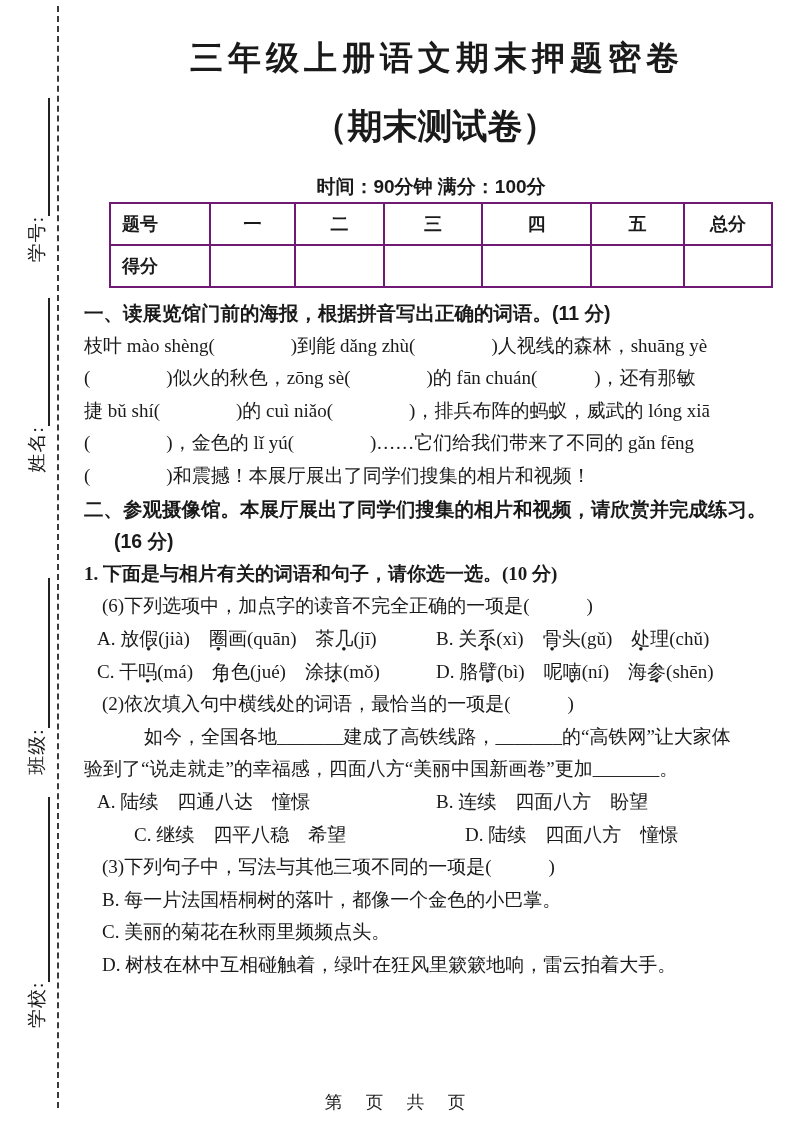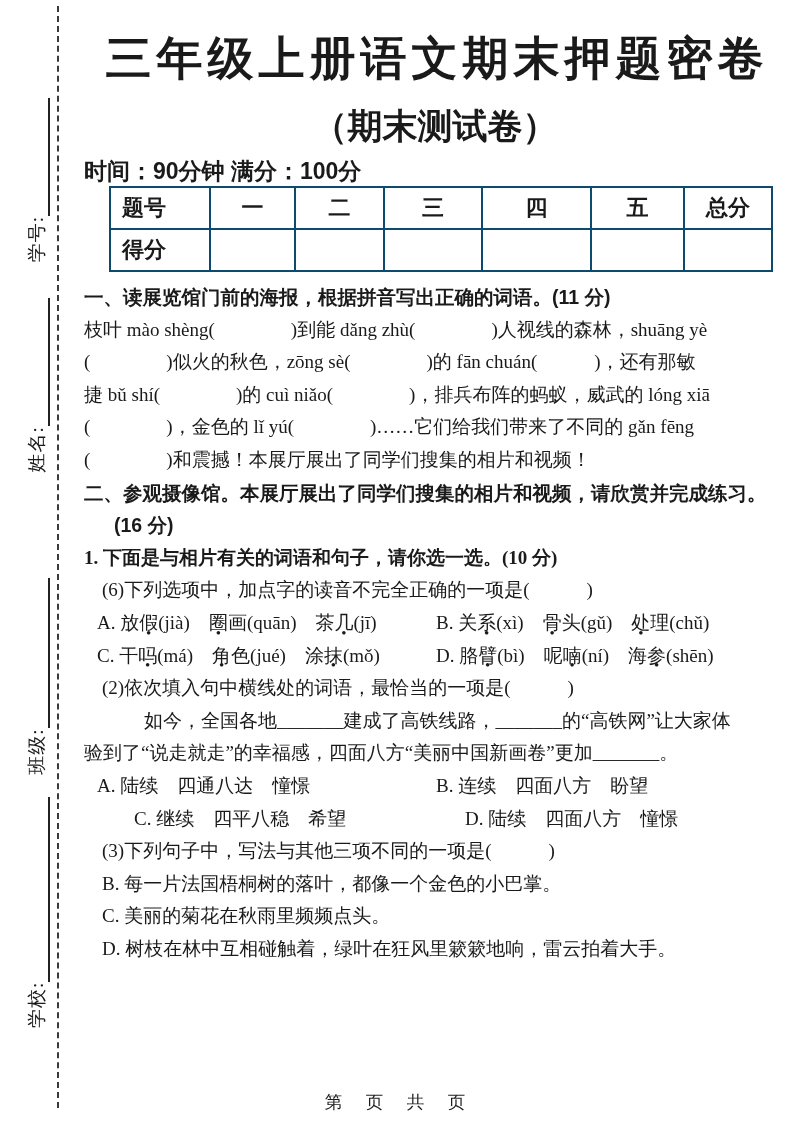--- a/index.html
+++ b/index.html
@@ -19,35 +19,35 @@
   .field{display:inline-flex;align-items:flex-end;}
   .f-school{margin-left:14px;} .f-class{margin-left:22px;} .f-name{margin-left:106px;} .f-num{margin-left:36px;}
   .flabel{font-family:"Liberation Serif",serif;letter-spacing:1px;}
   .fline{display:inline-block;height:20px;border-bottom:2px solid #222;}
   .fl-school{width:185px;} .fl-class{width:150px;} .fl-name{width:128px;} .fl-num{width:118px;}
   
   .main{position:absolute;left:84px;top:0;width:694px;}
   .title{
     margin:28px 0 0;height:60px;line-height:60px;text-align:center;padding-left:12px;
     font-family:"Liberation Sans","DejaVu Sans",sans-serif;font-weight:bold;
-    font-size:46px;letter-spacing:5px;white-space:nowrap;
+    font-size:33px;letter-spacing:5px;white-space:nowrap;
   }
   .subtitle{
     margin-top:14px;height:48px;line-height:48px;text-align:center;padding-left:8px;
     font-family:"Liberation Sans","DejaVu Sans",sans-serif;font-weight:bold;font-size:35px;
   }
   .info{
-    margin-top:10px;height:22px;line-height:22px;text-align:left;
-    font-family:"Liberation Sans","DejaVu Sans",sans-serif;font-weight:bold;font-size:23px;
+    margin-top:26px;height:22px;line-height:22px;text-align:center;
+    font-family:"Liberation Sans","DejaVu Sans",sans-serif;font-weight:bold;font-size:19px;
   }
   
   .score-table{border-collapse:collapse;margin:4px 0 0 25px;width:662px;table-layout:fixed;}
   .score-table td{
-    border:2px solid #0c4a6e;height:42px;text-align:center;vertical-align:middle;
-    font-family:"Liberation Serif","DejaVu Serif",serif;font-weight:bold;font-size:22px;
+    border:2px solid #701a75;height:42px;text-align:center;vertical-align:middle;
+    font-family:"Liberation Serif","DejaVu Serif",serif;font-weight:bold;font-size:18px;
   }
   .score-table .rowlabel{text-align:left;padding-left:11px;}
   
   .content{margin-top:9px;}
   .tline{position:relative;height:32.6px;line-height:32.6px;font-size:19px;white-space:nowrap;}
   .hei{font-family:"Liberation Sans","DejaVu Sans",sans-serif;font-weight:bold;font-size:19.5px;}
   .kai{font-family:"Liberation Serif","DejaVu Serif",serif;}
   .ind60{padding-left:60px;} .ind30{padding-left:30px;}
   .ind18{padding-left:18px;}
   .optrow .opt-left{padding-left:13px;}

